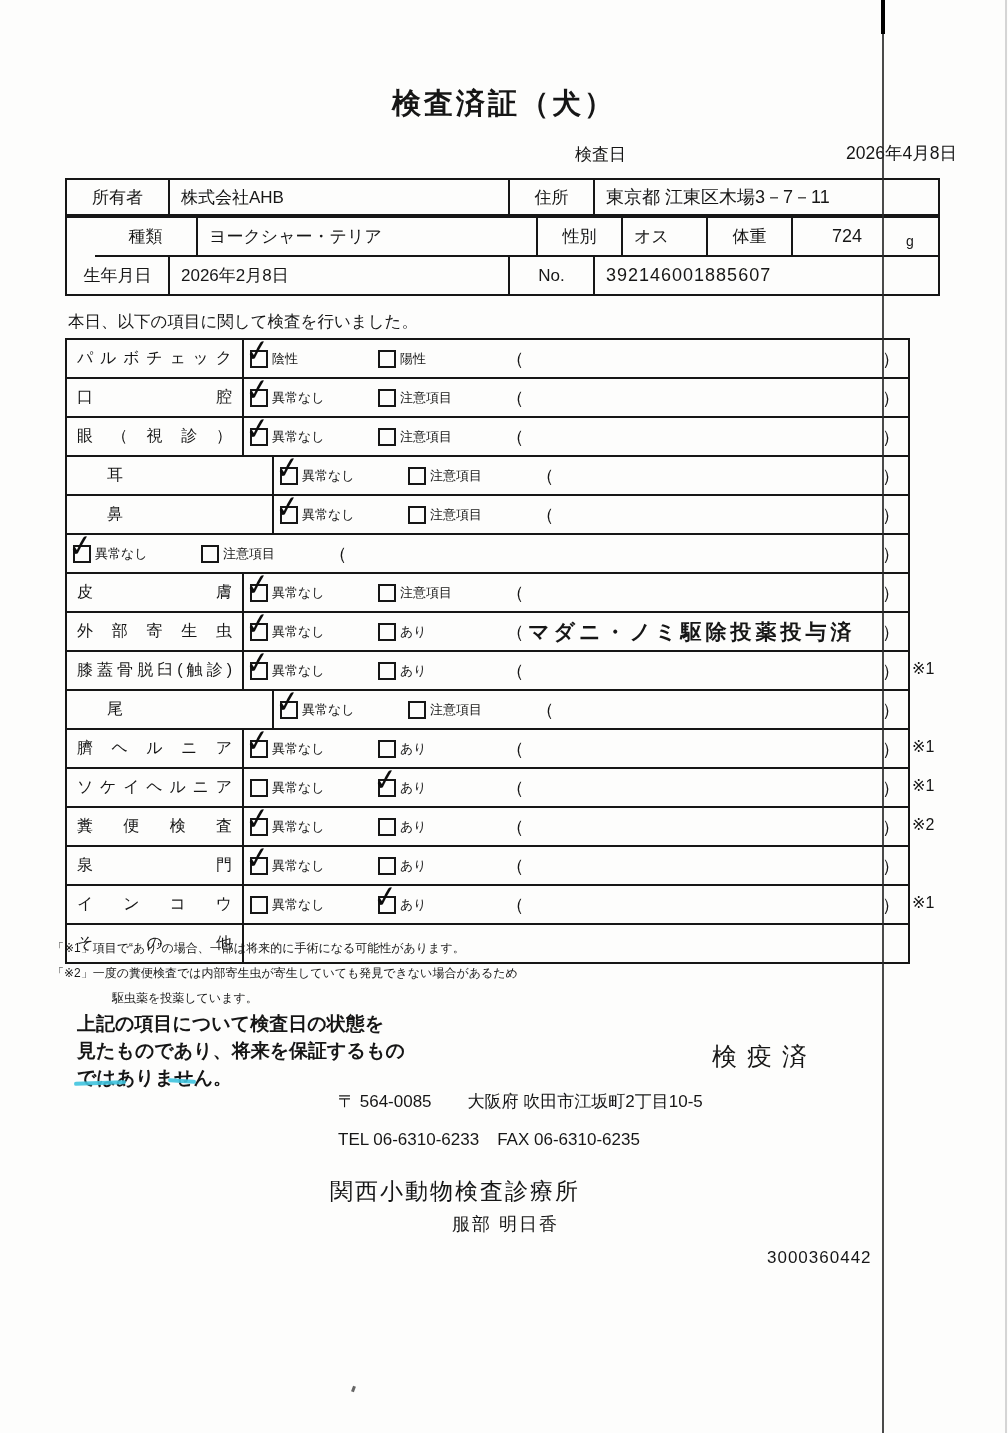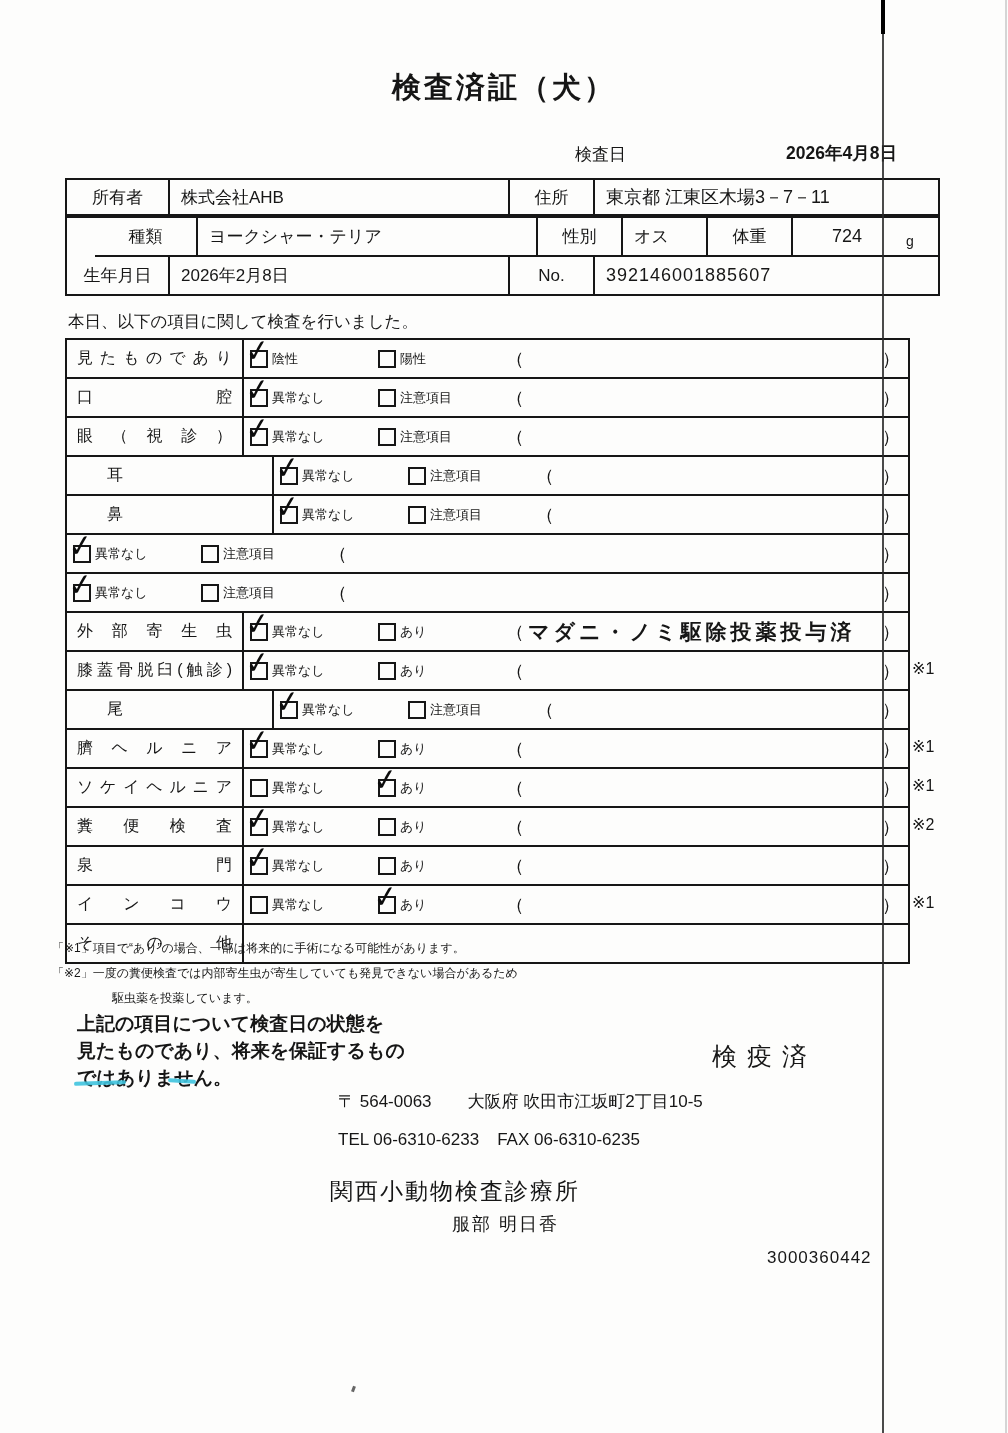--- a/index.html
+++ b/index.html
@@ -1,24 +1,24 @@
 <!DOCTYPE html>
 <html><head>
 <meta charset="utf-8">
 <style>
   html,body{margin:0;padding:0;}
   body{
     width:1008px;height:1433px;position:relative;background:#fdfdfc;
     font-family:"Liberation Sans","DejaVu Sans",sans-serif;color:#161616;
     overflow:hidden;
   }
-  .title{position:absolute;top:68px;left:0;width:1008px;text-align:center;
+  .title{position:absolute;top:84px;left:0;width:1008px;text-align:center;
     font-size:29px;font-weight:600;letter-spacing:3px;}
   .date-label{position:absolute;left:575px;top:143px;font-size:17px;}
-  .date-value{position:absolute;left:786px;top:141px;font-size:17.5px;font-weight:bold;}
+  .date-value{position:absolute;left:846px;top:141px;font-size:17.5px;}
 
   .tbl{position:absolute;left:65px;width:875px;border:2px solid #161616;box-sizing:border-box;}
   .t1{top:178px;height:38px;display:flex;}
   .t2{top:216px;}
   .trow{display:flex;height:37px;}
   .trow.first{border-bottom:2px solid #161616;margin-left:28px;}
   .cell{display:flex;align-items:center;box-sizing:border-box;}
   .cell:not(:last-child){border-right:2px solid #161616;}
   .hd{justify-content:center;font-size:17px;}
   .val{padding-left:11px;font-size:17px;}
@@ -106,21 +106,21 @@
       <div class="cell val w2">2026年2月8日</div>
       <div class="cell hd w3">No.</div>
       <div class="cell val w4 num">392146001885607</div>
     </div>
   </div>
 
   <div class="intro">本日、以下の項目に関して検査を行いました。</div>
 
   <div class="checklist">
       <div class="cl-row">
-        <div class="cl-label">見たものであり</div>
+        <div class="cl-label">パルボチェック</div>
         <div class="cl-opts">
           <div class="cl-opt">
             <div class="box"></div>
             <div class="check">✓</div>
             <div class="opt-label">陰性</div>
           </div>
           <div class="cl-opt">
             <div class="box"></div>
             <div class="opt-label">陽性</div>
           </div>
@@ -219,20 +219,21 @@
             <div class="opt-label">注意項目</div>
           </div>
         </div>
         <div class="cl-paren">
           <div class="paren">（</div>
           <div class="paren-content"></div>
           <div class="paren">）</div>
         </div>
       </div>
       <div class="cl-row">
+        <div class="cl-label">皮膚</div>
         <div class="cl-opts">
           <div class="cl-opt">
             <div class="box"></div>
             <div class="check">✓</div>
             <div class="opt-label">異常なし</div>
           </div>
           <div class="cl-opt">
             <div class="box"></div>
             <div class="opt-label">注意項目</div>
           </div>
@@ -413,21 +414,21 @@
 
   <div class="disclaimer">
     <div>上記の項目について検査日の状態を</div>
     <div>見たものであり、将来を保証するもの</div>
     <div>ではありません。</div>
   </div>
 
   <div class="stamp">検疫済</div>
 
   <div class="postal-row">
-    <span>〒 564-0063</span>
+    <span>〒 564-0085</span>
     <span>大阪府 吹田市江坂町2丁目10-5</span>
   </div>
 
   <div class="tel-row">
     <span>TEL 06-6310-6233</span>
     <span>FAX 06-6310-6235</span>
   </div>
 
   <div class="clinic-name">関西小動物検査診療所</div>
   <div class="vet-name">服部 明日香</div>

